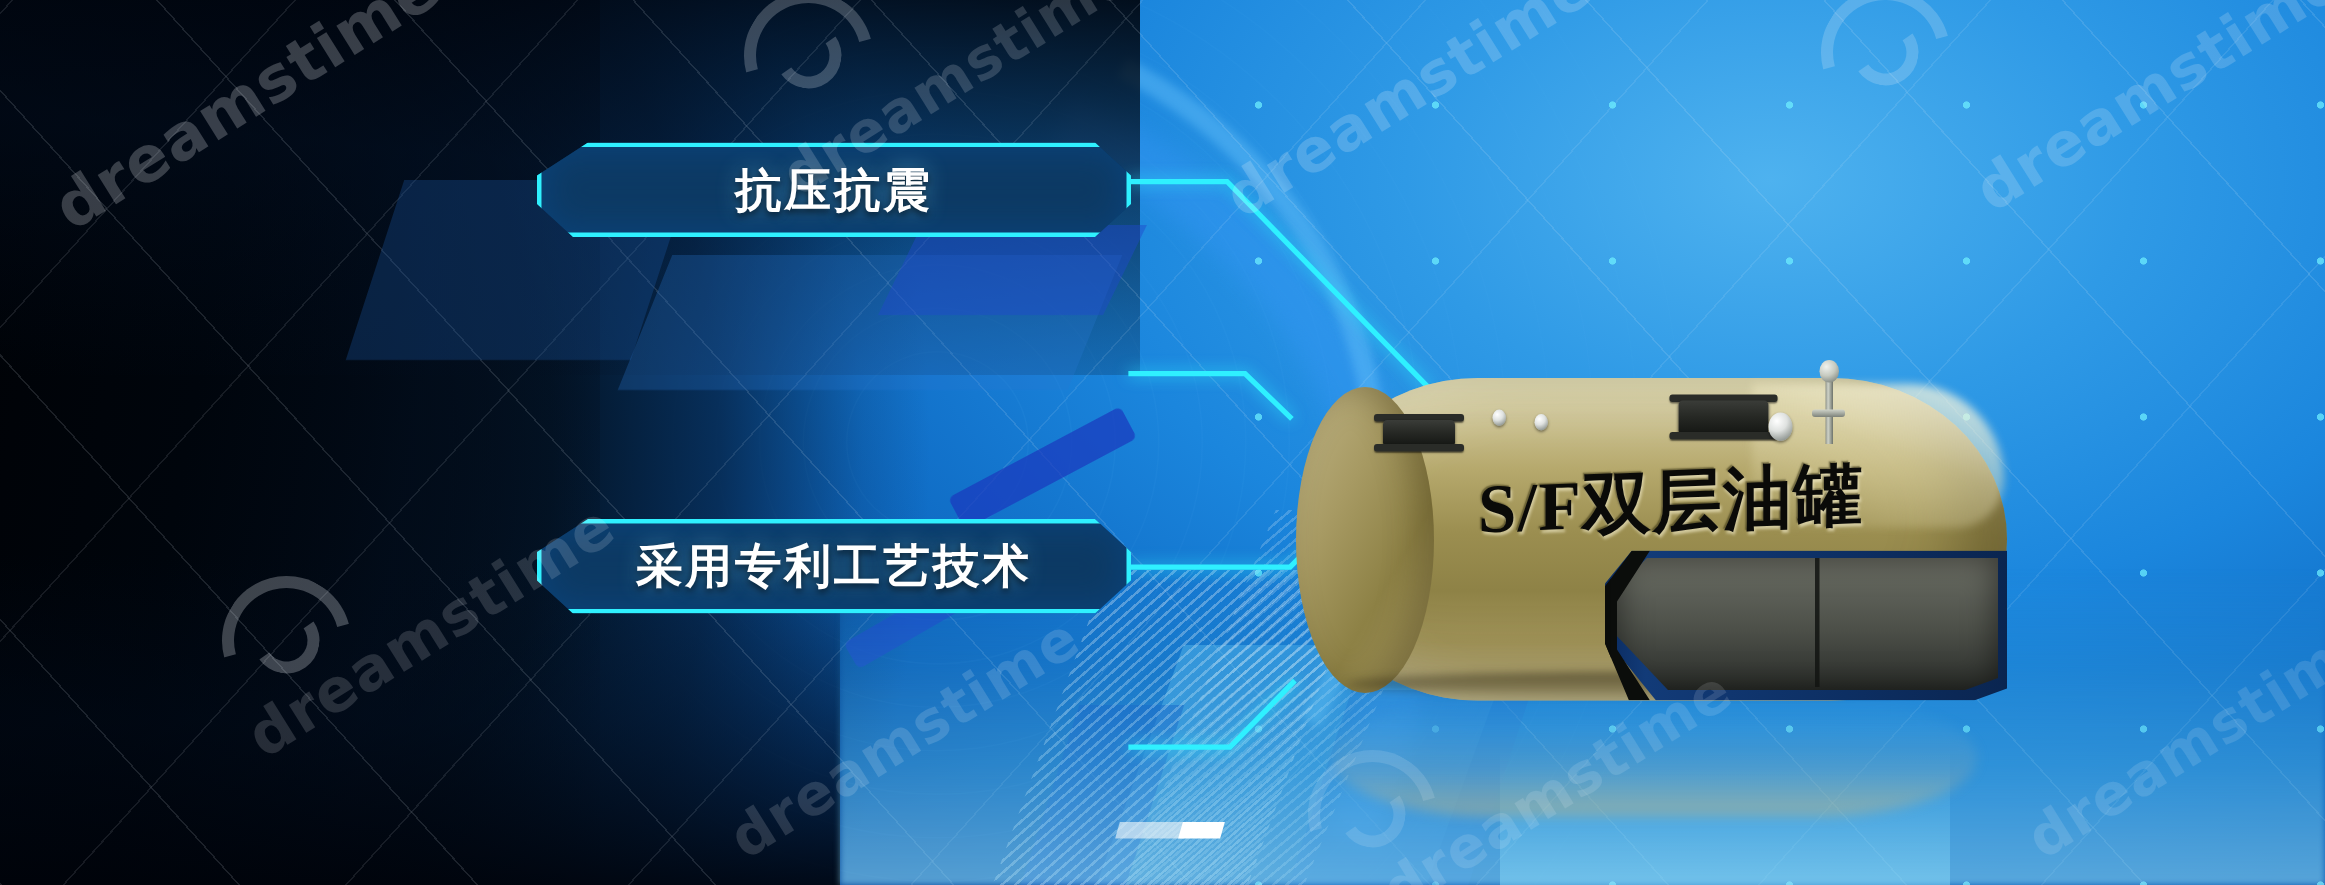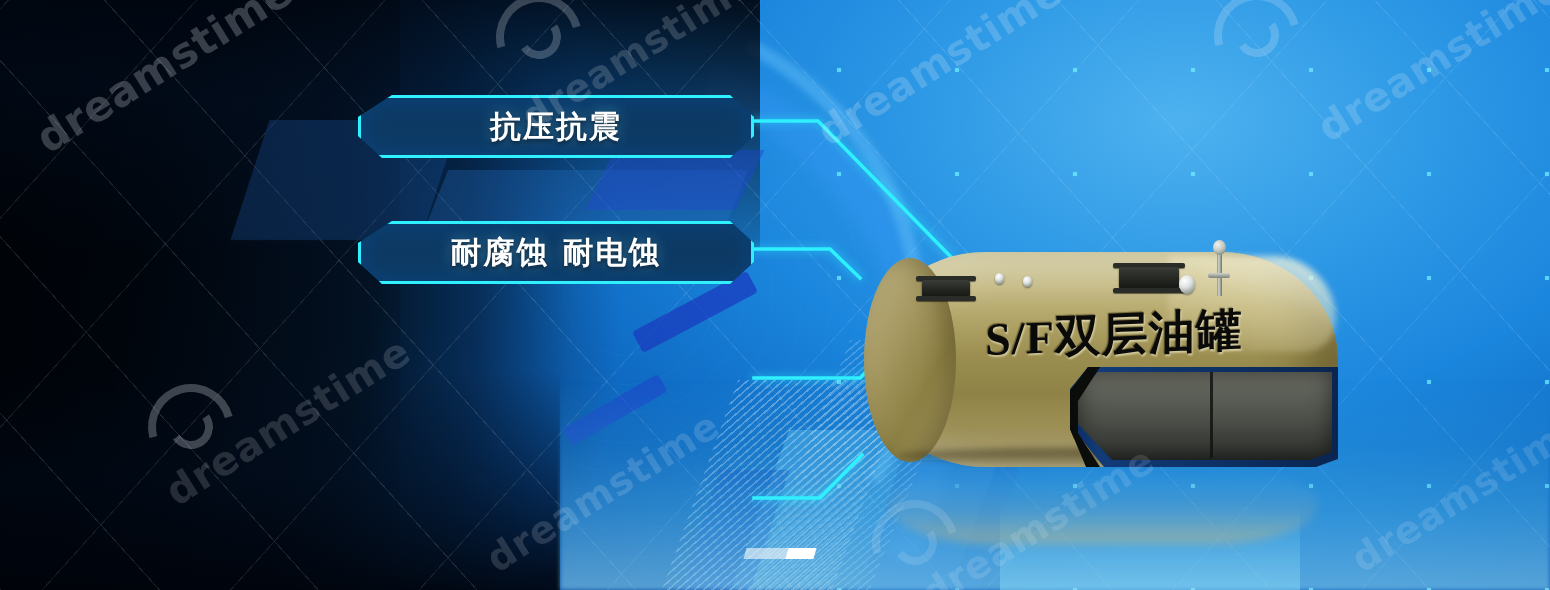--- a/index.html
+++ b/index.html
@@ -331,23 +331,23 @@
       <polyline points="754,378 860,378 900,338"></polyline>
       <polyline points="754,498 820,498 862,455"></polyline>
     </g>
   </svg>
 
   <div class="chip" id="chip0">
     <div class="chip-inner">
       <span class="chip-txt">抗压抗震</span>
     </div>
   </div>
-  <div class="chip" id="chip1">
+  <div class="chip" id="chip2">
     <div class="chip-inner">
-      <span class="chip-txt">耐腐蚀 耐电蚀</span>
+      <span class="chip-txt">采用专利工艺技术</span>
     </div>
   </div>
 
   <div class="tank">
     <div class="tank-refl"></div>
     <div class="tank-body"></div>
     <div class="tank-cap"></div>
     <div class="tank-hl"></div>
     <div class="tank-under"></div>
 

